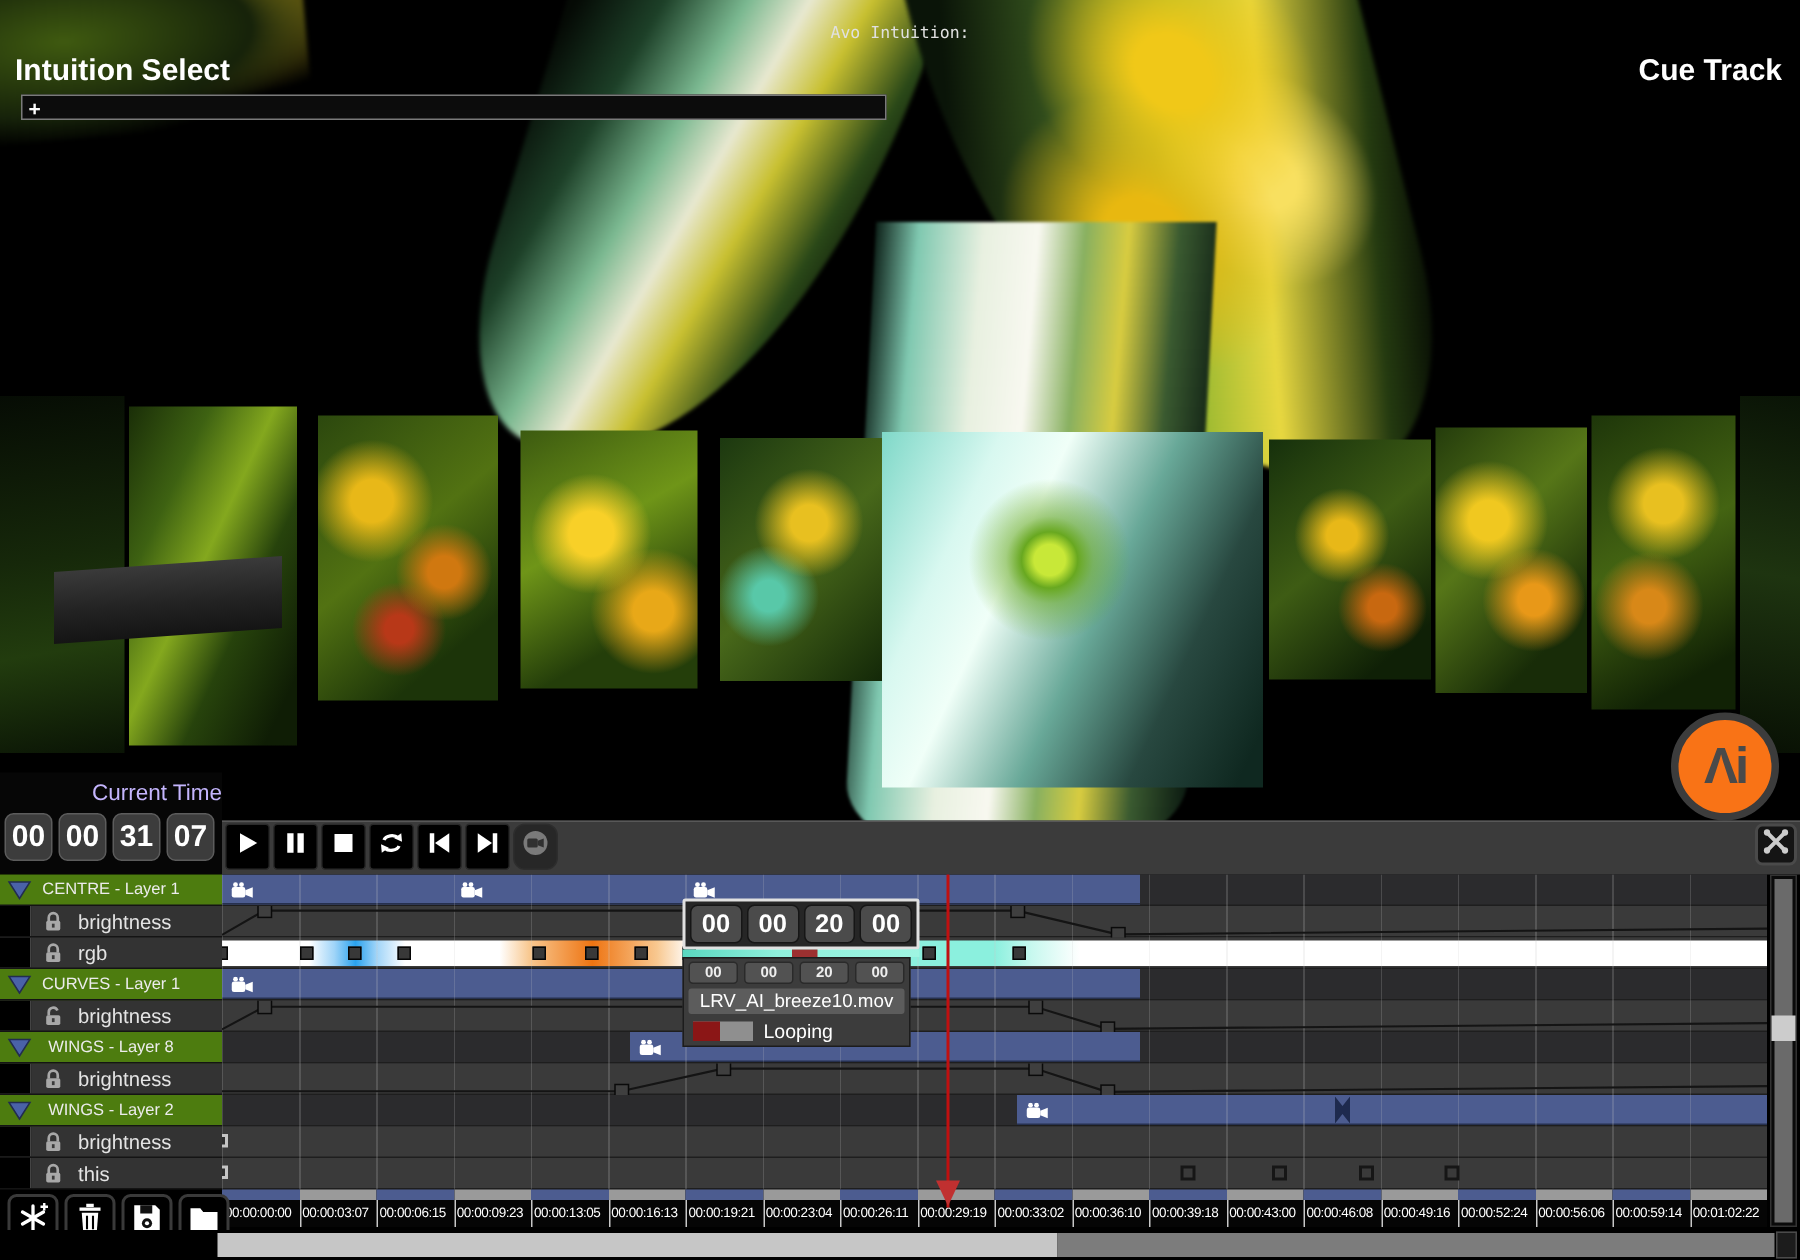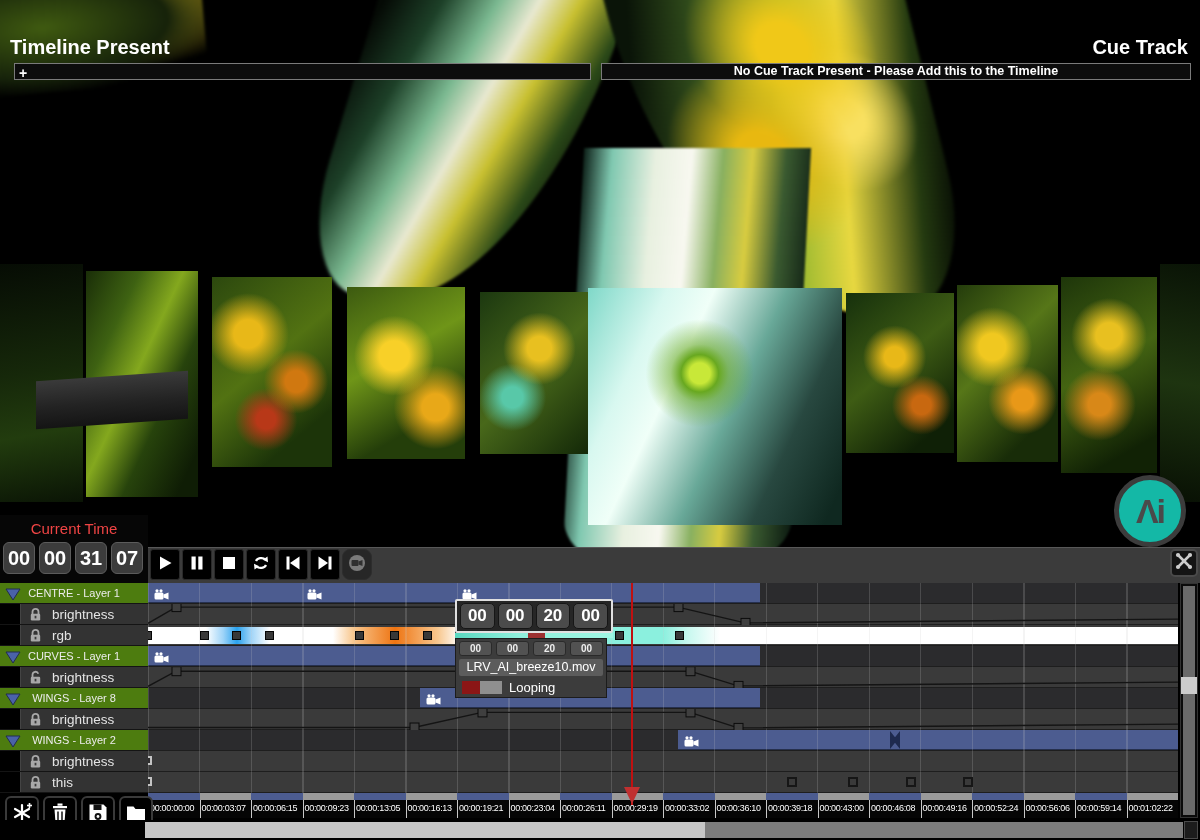--- a/index.html
+++ b/index.html
@@ -65,28 +65,28 @@
   #title1 .fps{color:#38c838;}
   #title2{left:0;top:15px;width:100%;text-align:center;font:11px "DejaVu Sans Mono",monospace;color:#e0e0e0;z-index:5;}
   #tl-select-label{left:10px;top:36px;font:600 20px "Liberation Sans",sans-serif;color:#fff;z-index:5;}
   #cue-select-label{right:12px;top:36px;font:600 20px "Liberation Sans",sans-serif;color:#fff;z-index:5;}
   .selbar{height:17px;background:#0c0c0c;border:1px solid #7a7a7a;z-index:5;}
   #tl-select-bar{left:14px;top:63px;width:577px;}
   #tl-select-bar .plus{font:bold 14px "Liberation Sans",sans-serif;color:#fff;line-height:14px;padding-left:4px;display:inline-block;}
   #cue-bar{left:601px;top:63px;width:590px;text-align:center;font:600 12.5px "Liberation Sans",sans-serif;color:#fff;line-height:15px;}
 
   
-  #ai-logo{left:1114px;top:475px;width:72px;height:72px;border-radius:50%;border:5px solid #3c3c3c;background:#14b8a6;
+  #ai-logo{left:1114px;top:475px;width:72px;height:72px;border-radius:50%;border:5px solid #3c3c3c;background:#f97316;
     display:flex;align-items:center;justify-content:center;z-index:4;}
   #ai-logo span{font:bold 34px "Liberation Sans",sans-serif;color:#4a4a4a;letter-spacing:-2px;}
 
   
   #bottom{left:0;top:515px;width:1200px;height:325px;z-index:10;}
   #current-time{left:0;top:0;width:148px;height:68px;background:#060606;}
-  #ct-label{left:0;top:5px;width:100%;text-align:center;font:15px "Liberation Sans",sans-serif;color:#ef4444;}
+  #ct-label{left:0;top:5px;width:100%;text-align:right;font:15px "Liberation Sans",sans-serif;color:#c4b5fd;}
   #ct-digits{left:3px;top:27px;display:flex;gap:4px;}
   .ct-box{width:32px;height:32px;background:#3c3c3c;border:1px solid #5c5c5c;border-radius:6px;
     display:flex;align-items:center;justify-content:center;font:bold 20px "Liberation Sans",sans-serif;color:#fff;}
   #transport-bg{left:148px;top:32px;width:1052px;height:36px;background:#3b3b3b;border-top:1px solid #585858;}
   #transport{left:150px;top:34px;display:flex;gap:2px;}
   .tbtn{width:30px;height:31px;background:#000;border:1px solid #2a2a2a;border-radius:3px;
     display:flex;align-items:center;justify-content:center;}
   .tbtn.dim{background:#232323;border-radius:8px;opacity:.8;}
   #close-btn{left:1170px;top:34px;width:28px;height:28px;background:#141414;border:2px solid #4a4a4a;border-radius:5px;
     display:flex;align-items:center;justify-content:center;}
@@ -189,30 +189,28 @@
     <div class="sc" id="p-3"></div>
     <div class="sc" id="p-4"></div>
     <div class="sc" id="p-5"></div>
     <div class="sc" id="p-c"></div>
     <div class="sc" id="p-6"></div>
     <div class="sc" id="p-7"></div>
     <div class="sc" id="p-8"></div>
     <div class="sc" id="p-r"></div>
   </div>
 
-
-  <div class="abs" id="tl-select-label">Timeline Present</div>
+  <div class="abs" id="title2">Avo Intuition:</div>
+
+  <div class="abs" id="tl-select-label">Intuition Select</div>
   <div class="abs selbar" id="tl-select-bar">
     <span class="plus">+</span>
   </div>
 
   <div class="abs" id="cue-select-label">Cue Track</div>
-  <div class="abs selbar" id="cue-bar">
-    <span>No Cue Track Present - Please Add this to the Timeline</span>
-  </div>
 
   <div class="abs" id="ai-logo">
     <span>Λi</span>
   </div>
 
   <div class="abs" id="bottom">
     <div class="abs" id="current-time">
       <div class="abs" id="ct-label">Current Time</div>
       <div class="abs" id="ct-digits">
           <div class="ct-box">00</div>

